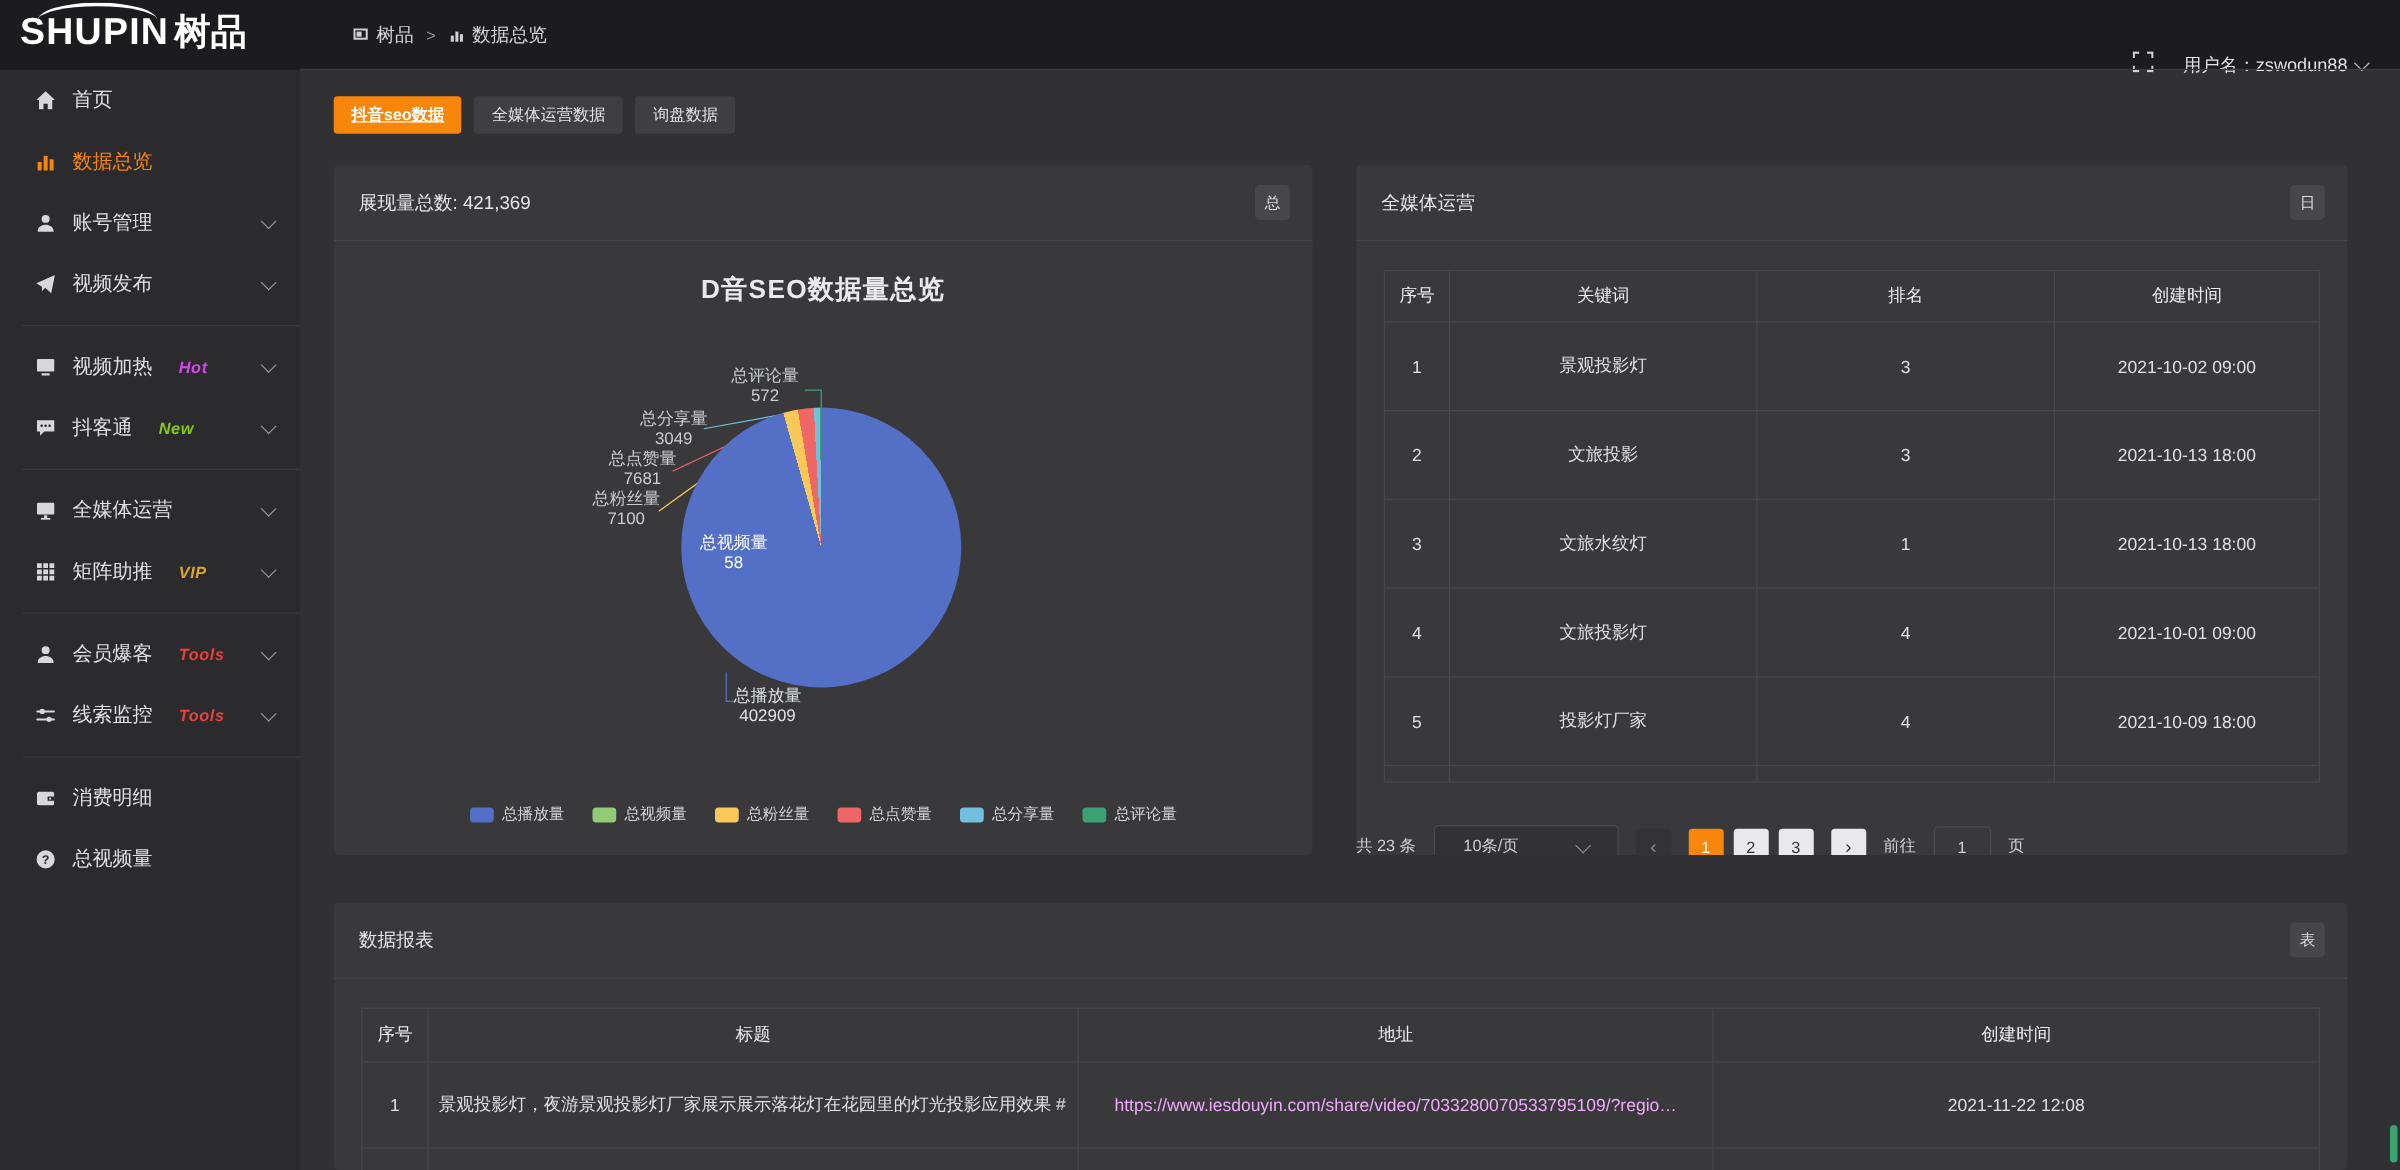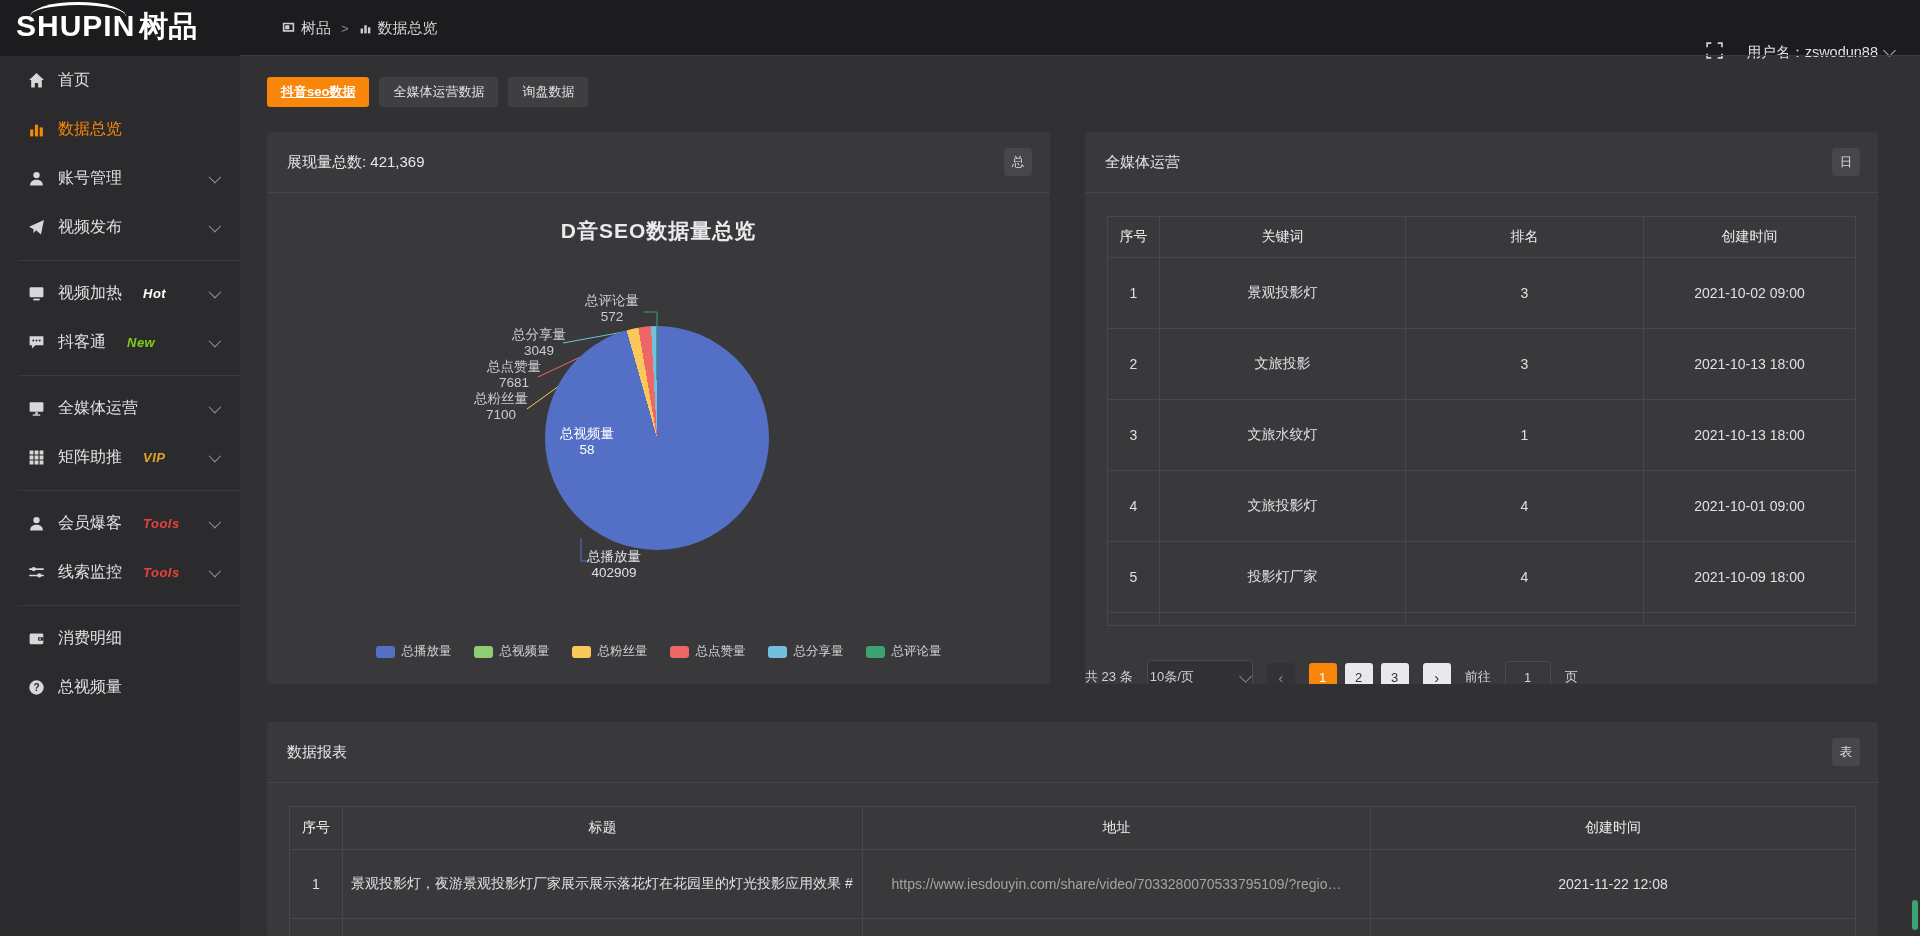--- a/index.html
+++ b/index.html
@@ -72,26 +72,26 @@
   .tblwrap{margin:23px 22px 0;}
   table{width:100%;border-collapse:collapse;table-layout:fixed;}
   th,td{border:1px solid #48484b;font-weight:normal;font-size:14px;color:#e0e0e2;text-align:center;
        overflow:hidden;white-space:nowrap;}
   .rank-tbl th{height:38px;color:#ececee;}
   .rank-tbl td{height:68px;}
   .rank-tbl .sliver td{height:10px;}
   .rep-tbl th{height:40px;color:#ececee;}
   .rep-tbl td{height:66px;}
   .rep-tbl .cell-title{text-align:left;padding:0 8px;}
-  .rep-tbl .cell-link{color:#a3a3a3;cursor:pointer;}
+  .rep-tbl .cell-link{color:#f0abfc;cursor:pointer;}
   .rep-tbl .sliver td{height:28px;}
   
   .pager{margin-top:34px;display:flex;align-items:center;gap:14px;font-size:13px;color:#d2d2d5;}
   .pg-select{width:100px;height:32px;border:1px solid #4b4b4e;border-radius:4px;background:#323235;
-       display:flex;align-items:center;justify-content:space-between;padding:0 2px;cursor:pointer;color:#cfcfd2;}
+       display:flex;align-items:center;justify-content:space-between;padding:0 23px;cursor:pointer;color:#cfcfd2;}
   .pg-select .chev-down{margin-top:-2px;border-color:#8e8e92;}
   .pg-btn{min-width:28px;height:28px;border-radius:3px;display:flex;align-items:center;justify-content:center;
        font-size:13px;cursor:pointer;background:#e9e9eb;color:#303033;}
   .pg-prev{background:#333336;color:#8e8e92;font-size:15px;}
   .pg-pages{display:flex;gap:8px;}
   .pg-btn.active{background:#f8860b;color:#fff;}
   .pg-next{font-size:15px;}
   .pg-goto{width:44px;height:30px;border:1px solid #4b4b4e;border-radius:4px;background:transparent;
        color:#d2d2d5;text-align:center;font-size:13px;display:flex;align-items:center;justify-content:center;}
   
@@ -188,21 +188,21 @@
     <div class="side-divider"></div>
 
     <div class="side-item">
       <span class="ic">
         <svg viewBox="0 0 16 16">
           <rect x="1.5" y="2" width="13" height="9.5" rx="1"></rect>
           <rect x="5" y="12.8" width="6" height="1.7"></rect>
         </svg>
       </span>
       <span>视频加热</span>
-      <span class="side-badge" style="color: #ffffff;">Hot</span>
+      <span class="side-badge" style="color: #d946ef;">Hot</span>
       <span class="side-chev has"></span>
     </div>
 
     <div class="side-item">
       <span class="ic">
         <svg viewBox="0 0 16 16">
           <path d="M1.5 2 h13 v8.5 h-7.5 l-3.2 3.2 v-3.2 h-2.3 z"></path>
           <circle cx="5" cy="6.2" r=".95" fill="#2b2b2e"></circle>
           <circle cx="8" cy="6.2" r=".95" fill="#2b2b2e"></circle>
           <circle cx="11" cy="6.2" r=".95" fill="#2b2b2e"></circle>

